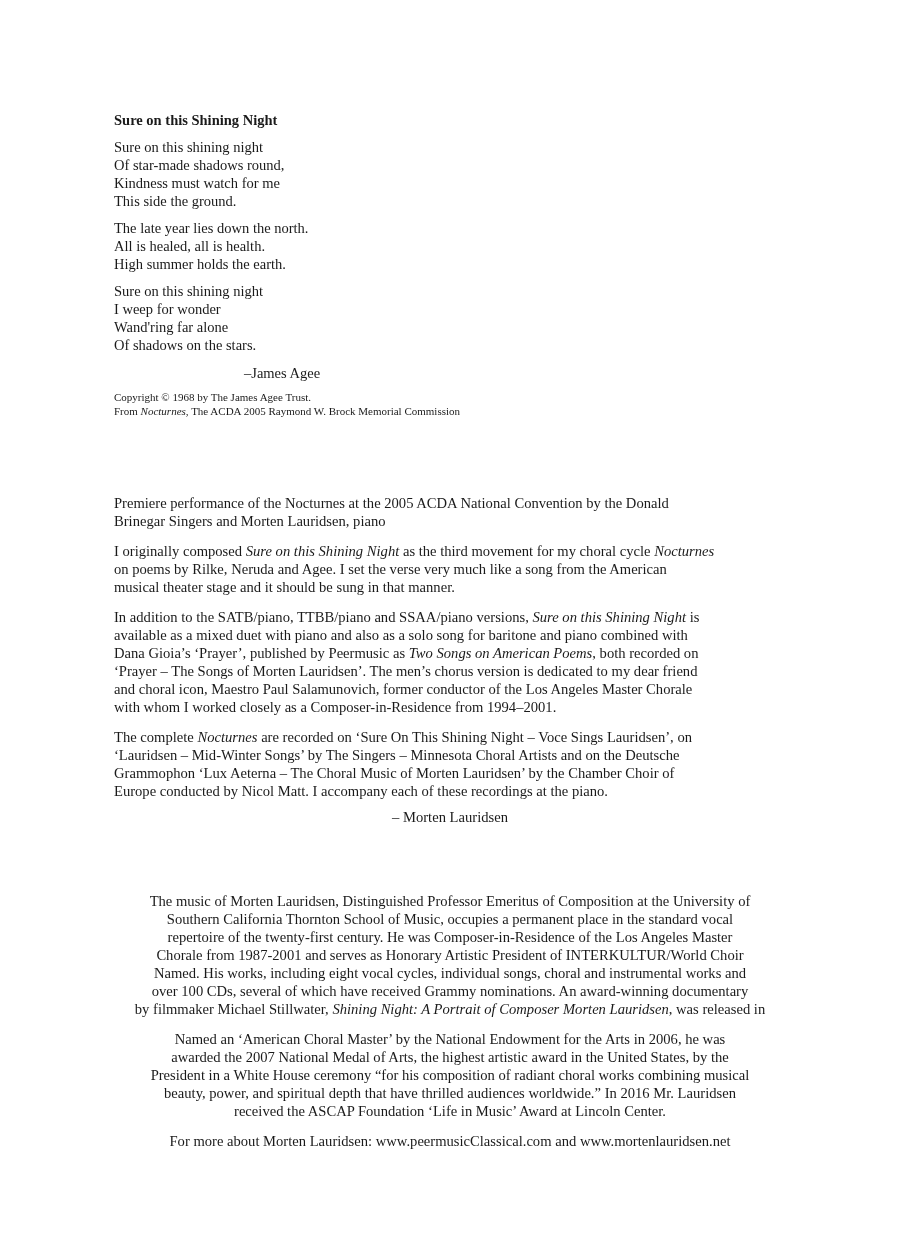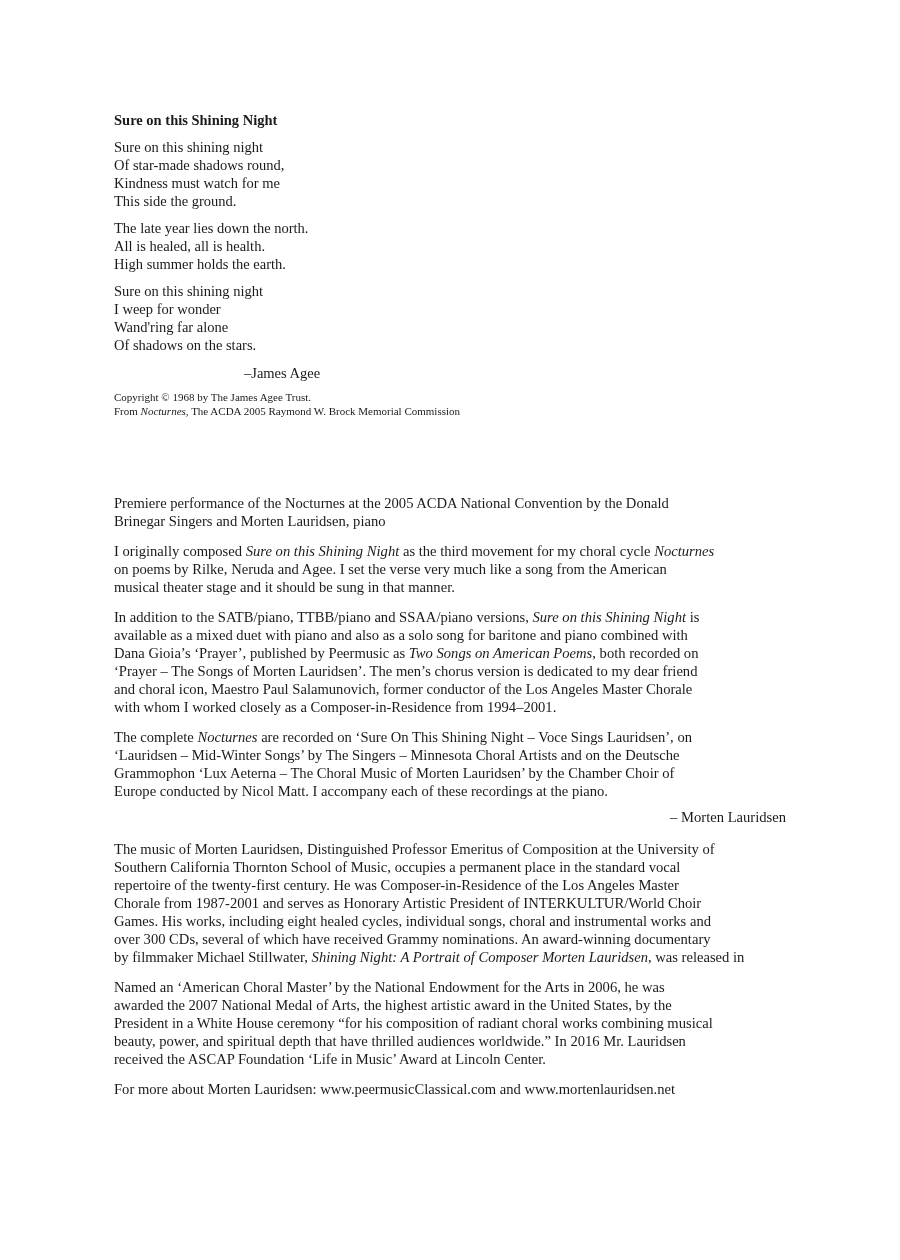--- a/index.html
+++ b/index.html
@@ -54,36 +54,37 @@
     .credits div { white-space: nowrap; }
     .notes-block {
       position: absolute;
       left: 0;
       top: 482px;
       width: 672px;
     }
     .bio-block {
       position: absolute;
       left: 0;
-      top: 828px;
+      top: 880px;
       width: 672px;
+      text-align: center;
     }
     p.body {
       font-size: 14.6px;
       line-height: 18px;
       margin: 12px 0 8px 0;
     }
     p.body .line {
       display: block;
       white-space: nowrap;
     }
     .signature {
       font-size: 14.6px;
       line-height: 18px;
-      text-align: right;
+      text-align: center;
       margin-top: 4px;
     }
     em { font-style: italic; }
   </style>
 </head>
 <body>
 
 <div class="page">
 
   <div class="poem-block">
@@ -145,22 +146,22 @@
 
     <div class="signature">– Morten Lauridsen</div>
   </div>
 
   <div class="bio-block">
     <p class="body">
       <span class="line">The music of Morten Lauridsen, Distinguished Professor Emeritus of Composition at the University of</span>
       <span class="line">Southern California Thornton School of Music, occupies a permanent place in the standard vocal</span>
       <span class="line">repertoire of the twenty-first century. He was Composer-in-Residence of the Los Angeles Master</span>
       <span class="line">Chorale from 1987-2001 and serves as Honorary Artistic President of INTERKULTUR/World Choir</span>
-      <span class="line">Games. His works, including eight healed cycles, individual songs, choral and instrumental works and</span>
-      <span class="line">over 300 CDs, several of which have received Grammy nominations. An award-winning documentary</span>
+      <span class="line">Named. His works, including eight vocal cycles, individual songs, choral and instrumental works and</span>
+      <span class="line">over 100 CDs, several of which have received Grammy nominations. An award-winning documentary</span>
       <span class="line"><span>by filmmaker Michael Stillwater, </span><em>Shining Night: A Portrait of Composer Morten Lauridsen</em><span>, was released in</span></span>
     </p>
 
     <p class="body">
       <span class="line">Named an ‘American Choral Master’ by the National Endowment for the Arts in 2006, he was</span>
       <span class="line">awarded the 2007 National Medal of Arts, the highest artistic award in the United States, by the</span>
       <span class="line">President in a White House ceremony “for his composition of radiant choral works combining musical</span>
       <span class="line">beauty, power, and spiritual depth that have thrilled audiences worldwide.” In 2016 Mr. Lauridsen</span>
       <span class="line">received the ASCAP Foundation ‘Life in Music’ Award at Lincoln Center.</span>
     </p>

